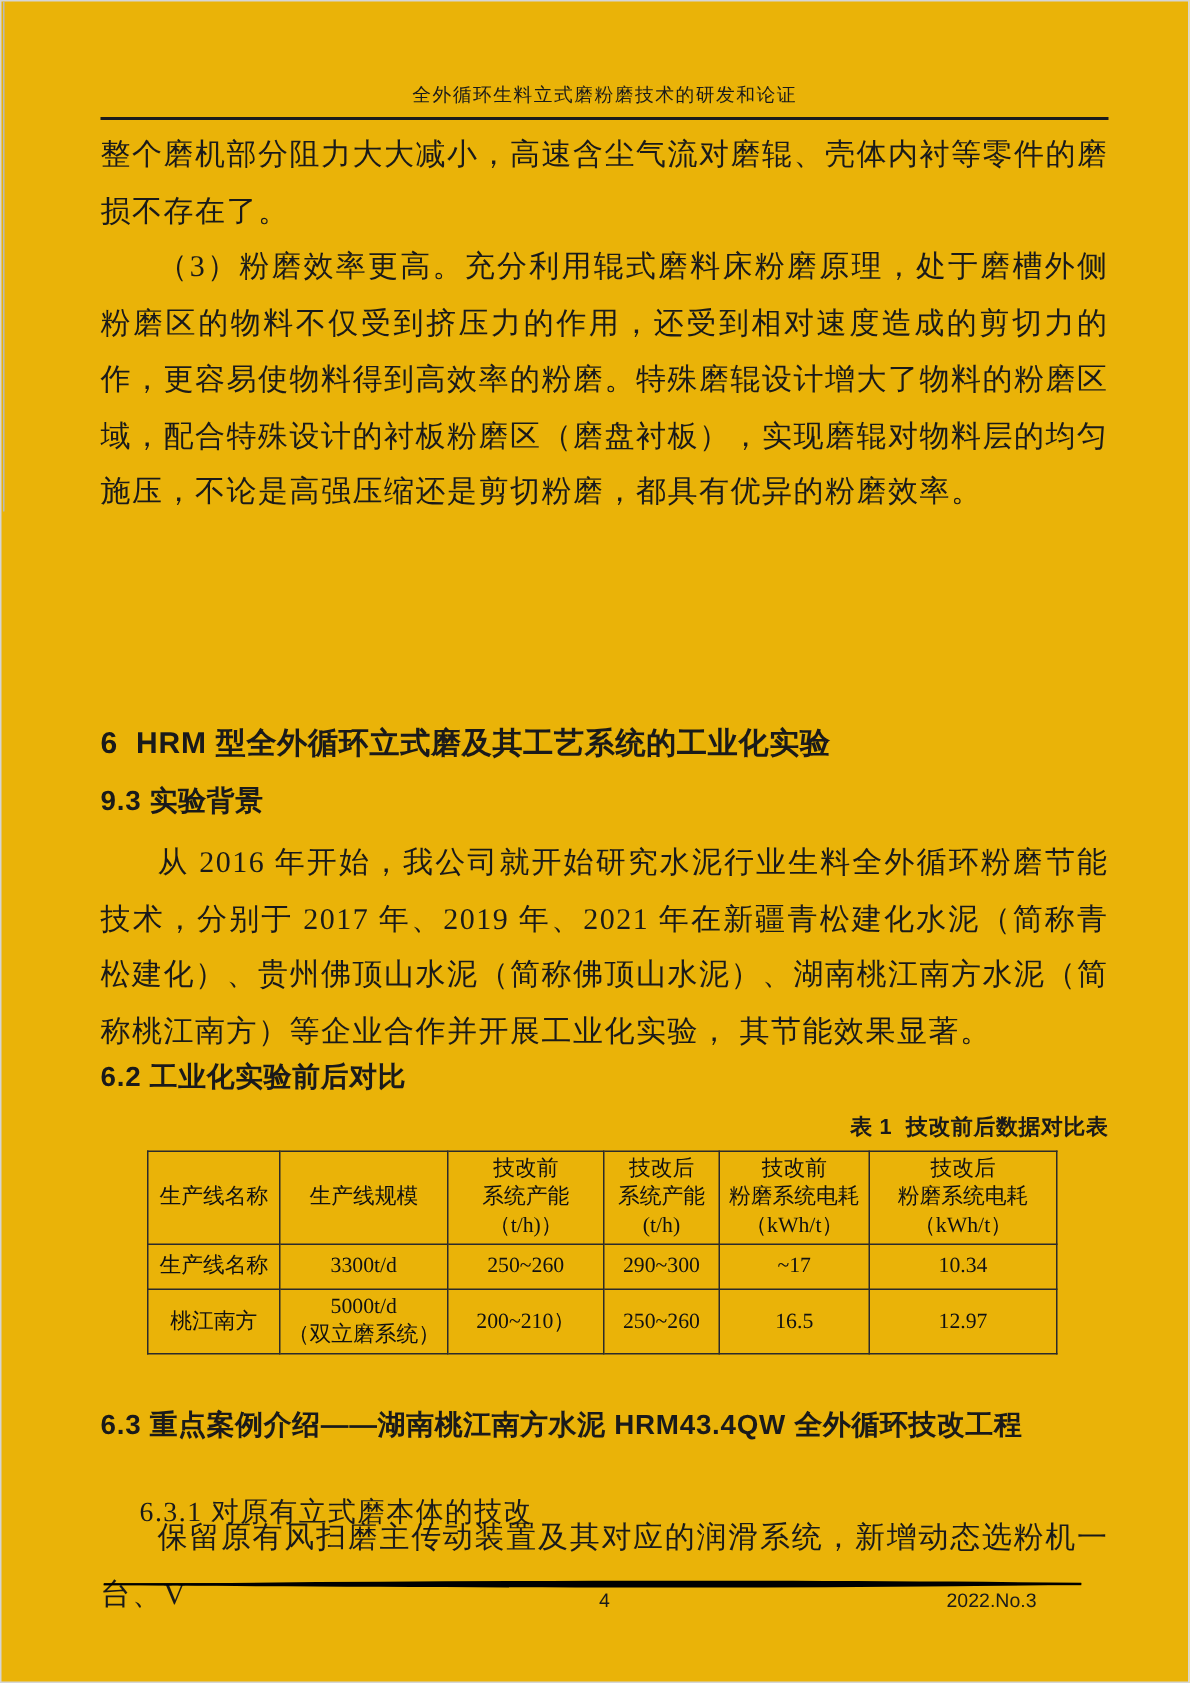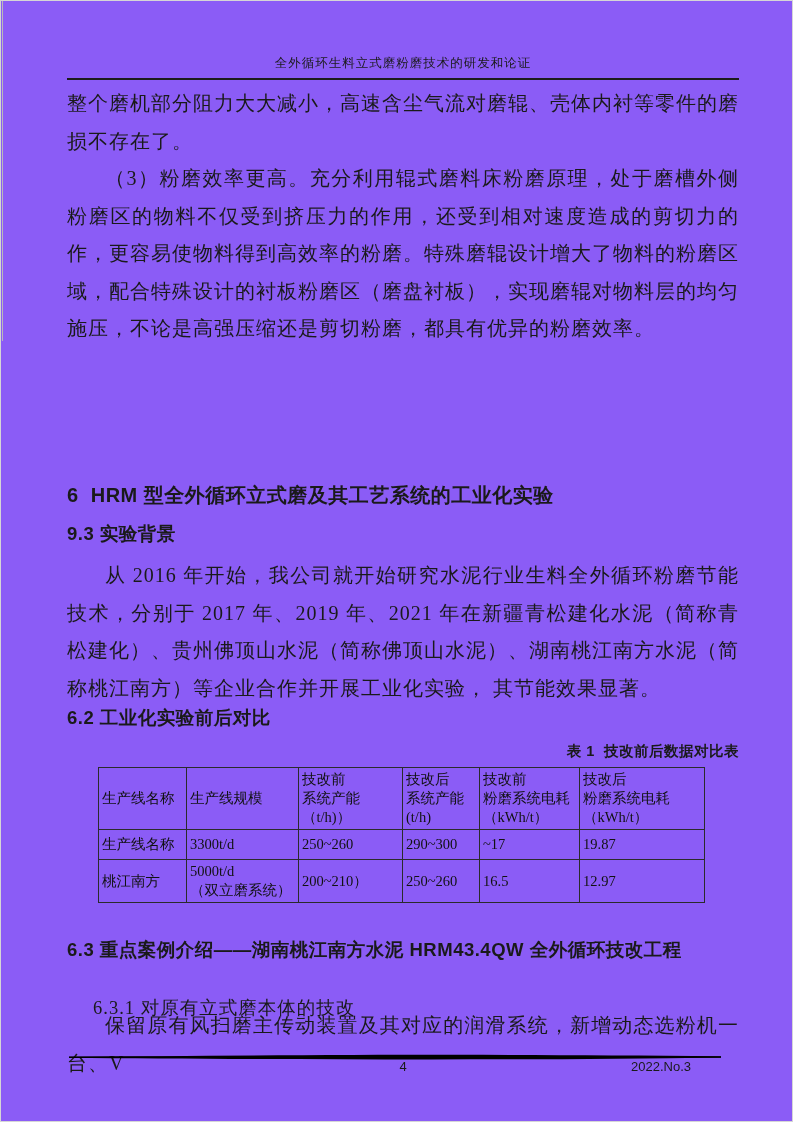--- a/index.html
+++ b/index.html
@@ -1,20 +1,20 @@
 <!DOCTYPE html>
 <html><head>
 <meta charset="utf-8">
 <style>
   html, body { margin: 0; padding: 0; background: #ffffff; }
   .page {
     position: relative;
     width: 793px;
     height: 1122px;
-    background: #8b5cf6;
+    background: #eab308;
     overflow: hidden;
     box-sizing: border-box;
     border: 1px solid #d6d6d6;
     font-family: "Liberation Serif", "DejaVu Serif", serif;
     color: #1a1a1a;
   }
   .content {
     position: absolute;
     left: 66px;
     top: 0;
@@ -88,21 +88,21 @@
   table.data-table {
     border-collapse: collapse;
     table-layout: fixed;
     width: 606px;
     font-size: 14.5px;
     font-family: "Liberation Serif", "DejaVu Serif", serif;
     color: #111;
   }
   table.data-table td, table.data-table th {
     border: 1.6px solid #2b2b2b;
-    text-align: left;
+    text-align: center;
     vertical-align: middle;
     padding: 2px 3px;
     font-weight: normal;
     white-space: pre-wrap;
     line-height: 19px;
     overflow: hidden;
   }
   tr.hrow { height: 56px; }
   tr.r12  { height: 30px; }
   tr.r3   { height: 42px; }
@@ -177,21 +177,21 @@
             <th>技改后
 粉磨系统电耗
 （kWh/t）</th>
           </tr>
           <tr class="r12">
             <td>生产线名称</td>
             <td>3300t/d</td>
             <td>250~260</td>
             <td>290~300</td>
             <td>~17</td>
-            <td>19.87</td>
+            <td>10.34</td>
           </tr>
           <tr class="r3">
             <td>桃江南方</td>
             <td>5000t/d
 （双立磨系统）</td>
             <td>200~210）</td>
             <td>250~260</td>
             <td>16.5</td>
             <td>12.97</td>
           </tr>

